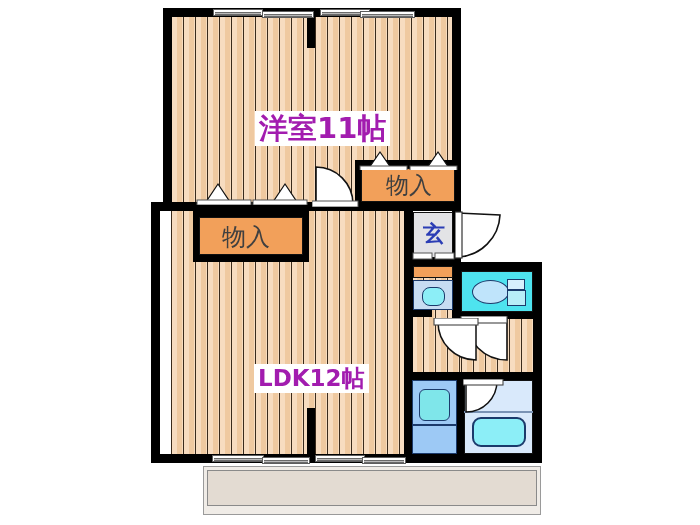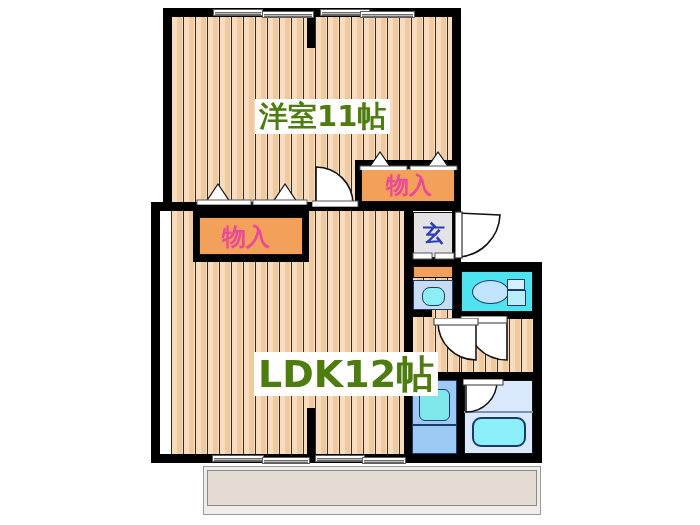--- a/index.html
+++ b/index.html
@@ -39,26 +39,27 @@
   .veranda{background:#e3dbd2;border:1px solid #8a8a8a;}
   .veranda-outer{background:#f0ece7;border:1px solid #9a9a9a;}
 
   
   .win{background:#ffffff;border:1px solid #5d5d5d;}
   .win-inner{position:absolute;left:1px;right:1px;top:34%;height:30%;
              background:#b9b9b9;border-top:1px solid #6a6a6a;border-bottom:1px solid #6a6a6a;}
 
   
   .label{
-    position:absolute;color:#4d7c0f;font-weight:bold;
+    position:absolute;color:#a21caf;font-weight:bold;
     background:#ffffff;white-space:nowrap;line-height:1;
     letter-spacing:0px;
+    margin-top:12px;
   }
   .label-closet{
-    position:absolute;color:#ec4899;font-weight:bold;white-space:nowrap;
+    position:absolute;color:#404040;font-weight:normal;white-space:nowrap;
     line-height:1;background:transparent;text-align:right;
   }
   .label-genkan{
     position:absolute;color:#2b3db5;font-weight:bold;white-space:nowrap;
     line-height:1;background:transparent;
   }
   .label-veranda{
     position:absolute;color:#1b2a63;font-weight:bold;white-space:nowrap;
     line-height:1;background:transparent;
   }
@@ -220,18 +221,18 @@
     <rect x="0" y="0" width="40" height="6" fill="#ffffff" stroke="#444" stroke-width="1.1"></rect>
   </svg>
 
   <svg class="ab" style="left:430px;top:318px;width:50px;height:48px;" viewBox="0 0 50 48">
     <path d="M46,4 L8,4 A38,38 0 0 0 46,42 Z" fill="#ffffff" stroke="#111" stroke-width="1.5"></path>
     <rect x="4" y="0" width="44" height="7" fill="#ffffff" stroke="#444" stroke-width="1.1"></rect>
   </svg>
 
   <div class="label" style="left:255px;top:99px;font-size:29px;padding:3px 4px;">洋室11帖</div>
 
-  <div class="label" style="left:254px;top:352px;font-size:38px;padding:3px 4px;">LDK12帖</div>
+  <div class="label" style="left:254px;top:352px;font-size:23px;padding:3px 4px;">LDK12帖</div>
 
   <div class="ab veranda-outer" style="left:203px;top:466px;width:338px;height:49px;"></div>
   <div class="ab veranda" style="left:207px;top:470px;width:330px;height:36px;"></div>
 
 </div>
 
 </body></html>

